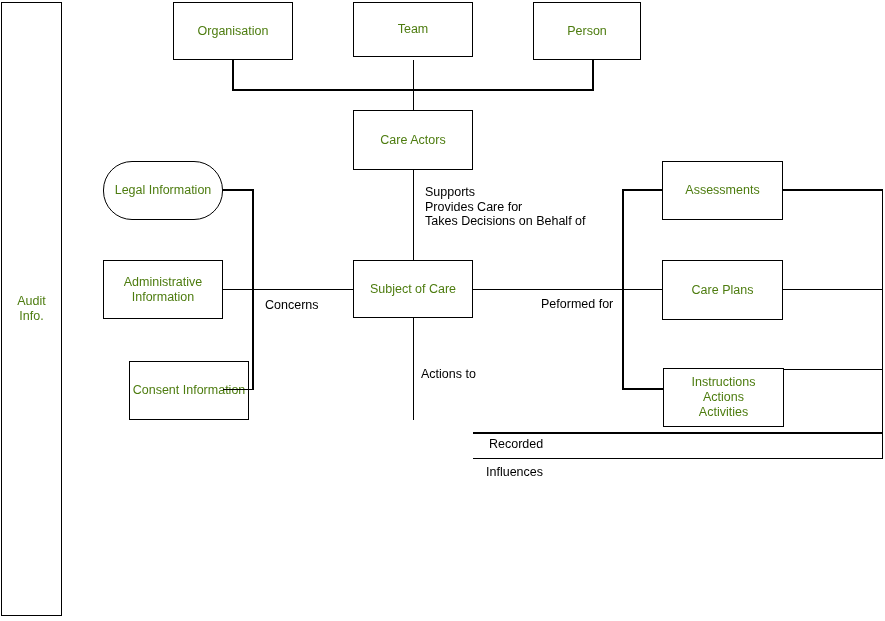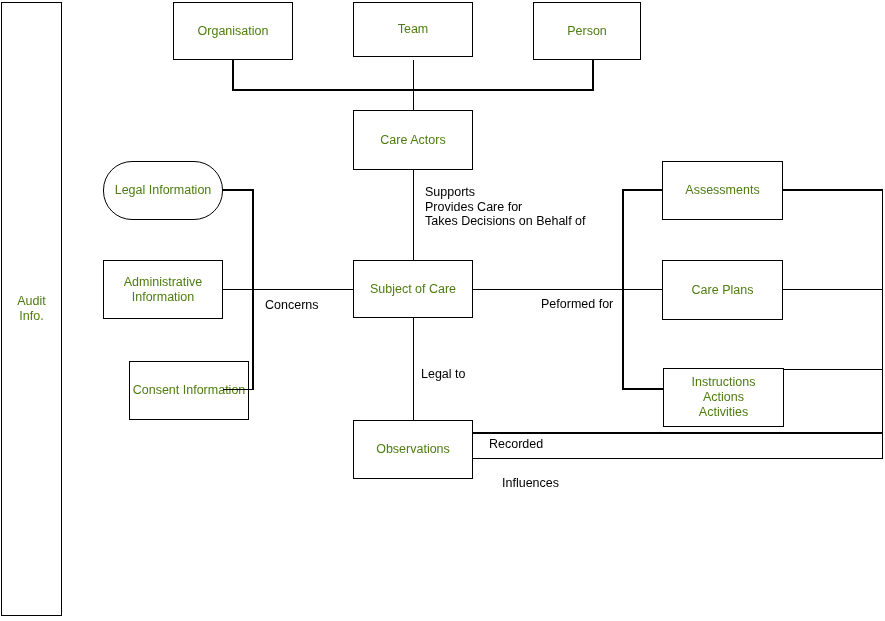--- a/index.html
+++ b/index.html
@@ -68,21 +68,20 @@
   <div class="node" style="left:353px; top:260px; width:120px; height:58px;">Subject of Care</div>
 
   <div class="node" style="left:662px; top:161px; width:121px; height:59px;">Assessments</div>
 
   <div class="node" style="left:662px; top:260px; width:121px; height:60px;">Care Plans</div>
 
   <div class="node" style="left:663px; top:368px; width:121px; height:59px;">Instructions
 Actions
 Activities</div>
 
-  <div class="node" style="left:353px; top:420px; width:120px; height:59px;">Observations</div>
 
   <div class="edge" style="left:232px; top:60px; width:1.5px; height:30px;"></div>
   <div class="edge" style="left:232px; top:89px; width:361px; height:1.5px;"></div>
   <div class="edge" style="left:592px; top:60px; width:1.5px; height:30.5px;"></div>
   <div class="edge" style="left:412.5px; top:60px; width:1.5px; height:50px;"></div>
 
   <div class="edge" style="left:412.5px; top:170px; width:1.5px; height:90px;"></div>
 
   <div class="edge" style="left:223px; top:189px; width:30px; height:1.5px;"></div>
   <div class="edge" style="left:252px; top:189px; width:1.5px; height:201px;"></div>
@@ -104,19 +103,19 @@
   <div class="edge" style="left:473px; top:457.5px; width:410px; height:1.5px;"></div>
 
   <div class="edge-label" style="left:425px; top:185px;">Supports
 Provides Care for
 Takes Decisions on Behalf of</div>
 
   <div class="edge-label" style="left:265px; top:298px;">Concerns</div>
 
   <div class="edge-label" style="left:541px; top:297px;">Peformed for</div>
 
-  <div class="edge-label" style="left:421px; top:367px;">Legal to</div>
+  <div class="edge-label" style="left:421px; top:367px;">Actions to</div>
 
   <div class="edge-label" style="left:489px; top:437px;">Recorded</div>
 
-  <div class="edge-label" style="left:502px; top:465px;margin-top:11px;">Influences</div>
+  <div class="edge-label" style="left:486px; top:465px;">Influences</div>
 
 </div>
 
 </body></html>

